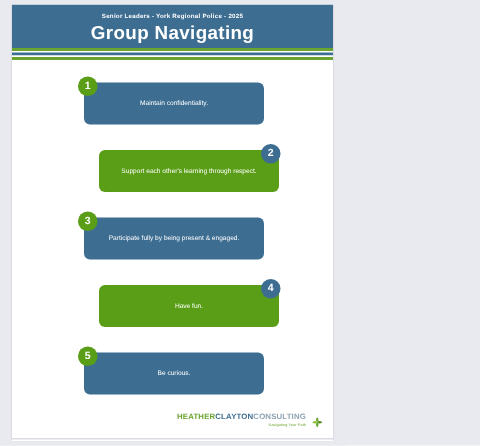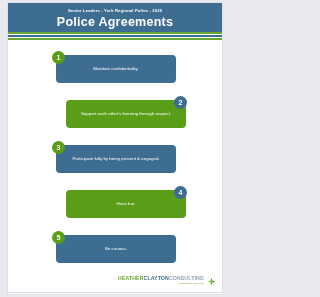--- a/index.html
+++ b/index.html
@@ -162,21 +162,21 @@
     background: #dcdce4;
   }
 </style>
 </head>
 <body>
 
 <div id="slide">
 
   <div class="header">
     <div class="header-subtitle">Senior Leaders - York Regional Police - 2025</div>
-    <div class="header-title">Police Agreements</div>
+    <div class="header-title">Group Navigating</div>
   </div>
 
   <div class="stripes">
     <div class="stripe s1"></div>
     <div class="stripe s2"></div>
     <div class="stripe s3"></div>
     <div class="stripe s4"></div>
     <div class="stripe s5"></div>
     <div class="stripe s6"></div>
   </div>

